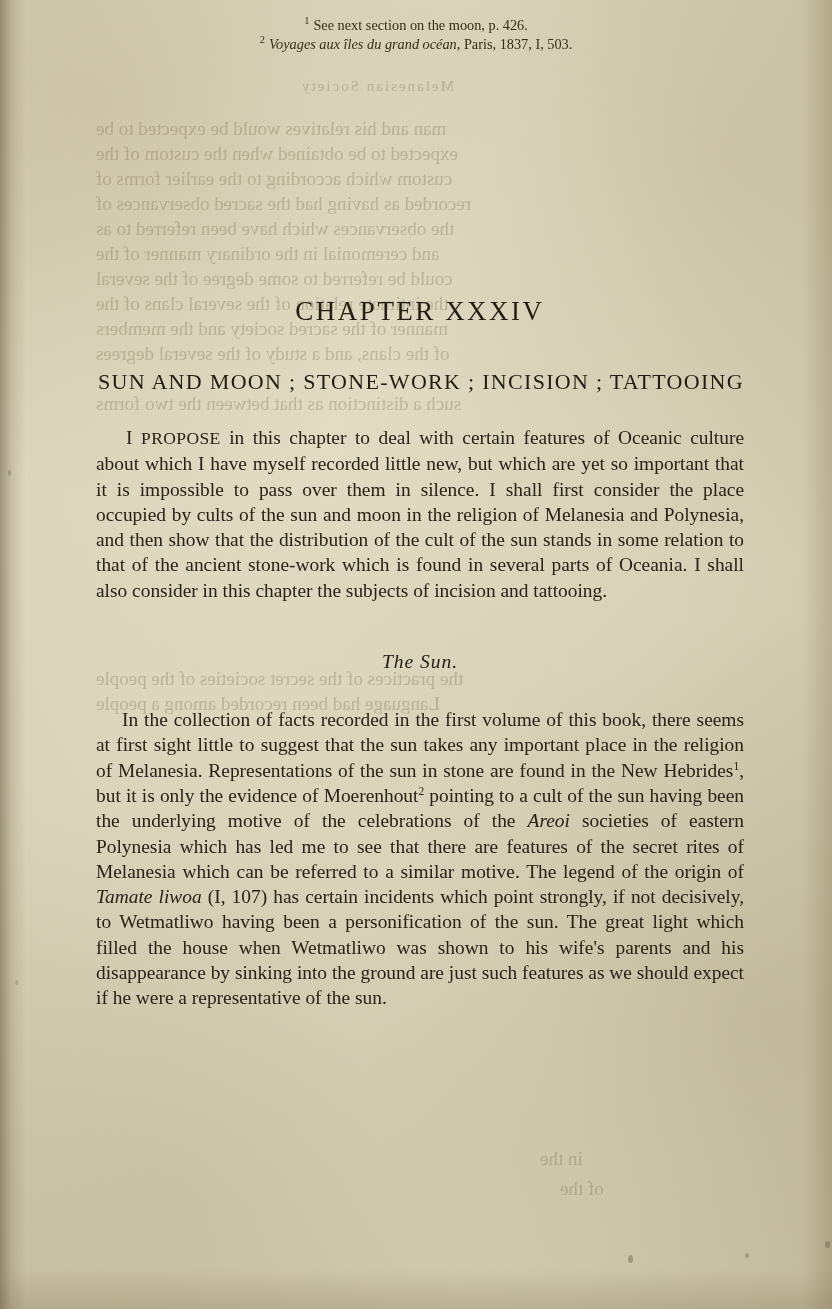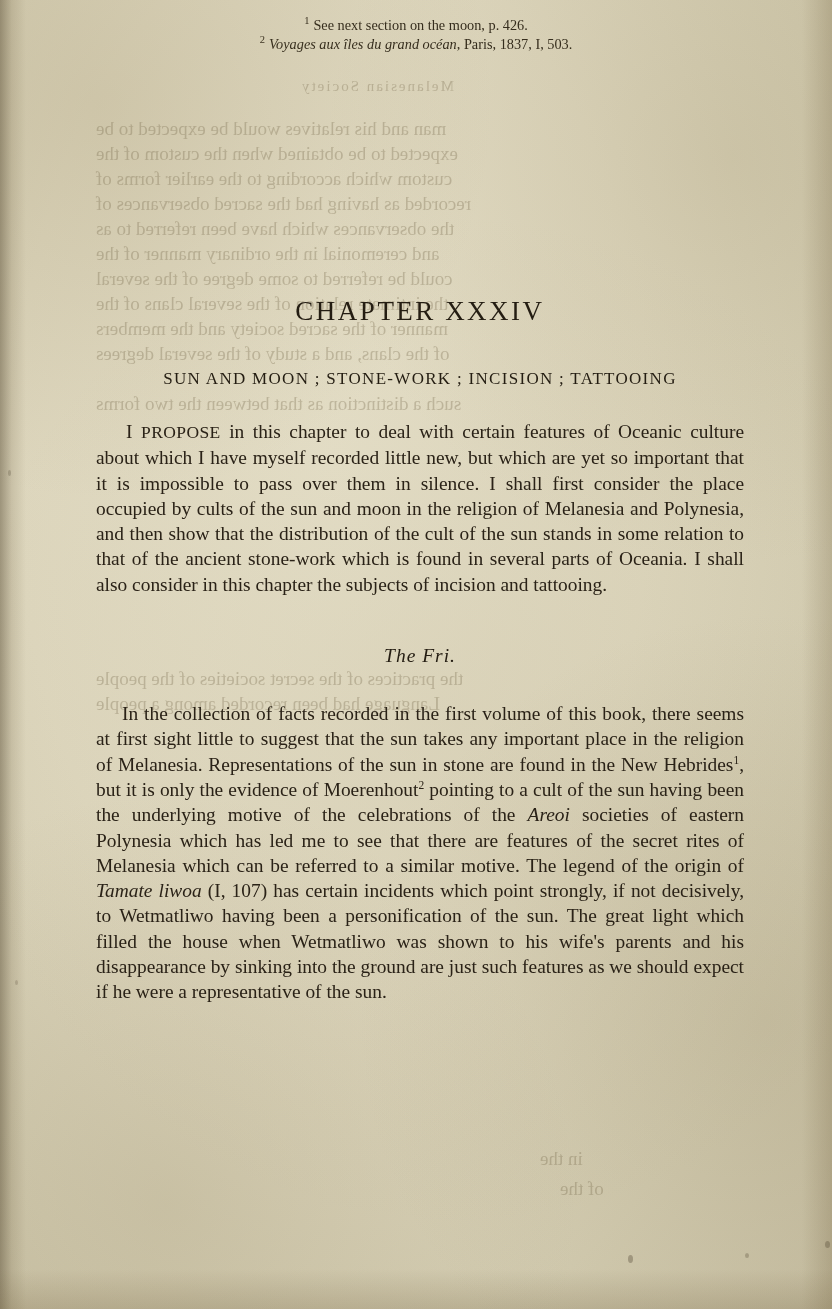--- a/index.html
+++ b/index.html
@@ -96,24 +96,24 @@
     font-size: 27px;
     font-weight: normal;
     letter-spacing: 2.5px;
     text-align: center;
     margin: 0;
     padding-top: 296px;
     color: #241d12;
   }
 
   h2.chapter-subtitle {
-    font-size: 17px;
+    font-size: 22px;
     font-weight: normal;
     letter-spacing: 1.3px;
-    text-align: center;
+    text-align: right;
     margin: 0;
     padding-top: 42px;
     color: #241d12;
     font-variant: small-caps;
     text-transform: uppercase;
   }
 
   p.body {
     font-size: 19.4px;
     line-height: 25.3px;
@@ -211,21 +211,21 @@
   <div class="content">
 
     <h1 class="chapter-title">CHAPTER XXXIV</h1>
 
     <h2 class="chapter-subtitle">SUN AND MOON ; STONE-WORK ; INCISION ; TATTOOING</h2>
 
     <p class="body first-para">
       <span>I</span><span>&nbsp;</span><span class="smallcaps">PROPOSE</span><span> in this chapter to deal with certain features of Oceanic culture about which I have myself recorded little new, but which are yet so important that it is impossible to pass over them in silence.   I shall first consider the place occupied by cults of the sun and moon in the religion of Melanesia and Polynesia, and then show that the distribution of the cult of the sun stands in some relation to that of the ancient stone-work which is found in several parts of Oceania.   I shall also consider in this chapter the subjects of incision and tattooing.</span>
     </p>
 
-    <h3 class="section-head">The Fri.</h3>
+    <h3 class="section-head">The Sun.</h3>
 
     <p class="body second-para">
       <span>In the collection of facts recorded in the first volume of this book, there seems at first sight little to suggest that the sun takes any important place in the religion of Melanesia. Representations of the sun in stone are found in the New Hebrides</span><sup class="fn">1</sup><span>, but it is only the evidence of Moerenhout</span><sup class="fn">2</sup><span> pointing to a cult of the sun having been the underlying motive of the celebrations of the </span><span class="ital">Areoi</span><span> societies of eastern Polynesia which has led me to see that there are features of the secret rites of Melanesia which can be referred to a similar motive.  The legend of the origin of </span><span class="ital">Tamate liwoa</span><span> (I, 107) has certain incidents which point strongly, if not decisively, to Wetmatliwo having been a personification of the sun.   The great light which filled the house when Wetmatliwo was shown to his wife's parents and his disappearance by sinking into the ground are just such features as we should expect if he were a representative of the sun.</span>
     </p>
 
   </div>
 
   <div class="footnotes" style="padding-left: 0px; margin-left: 0px; text-align: center;">
     <div class="fn-line" style="display: block;">
       <sup>1</sup><span>See next section on the moon, p. 426.</span>

